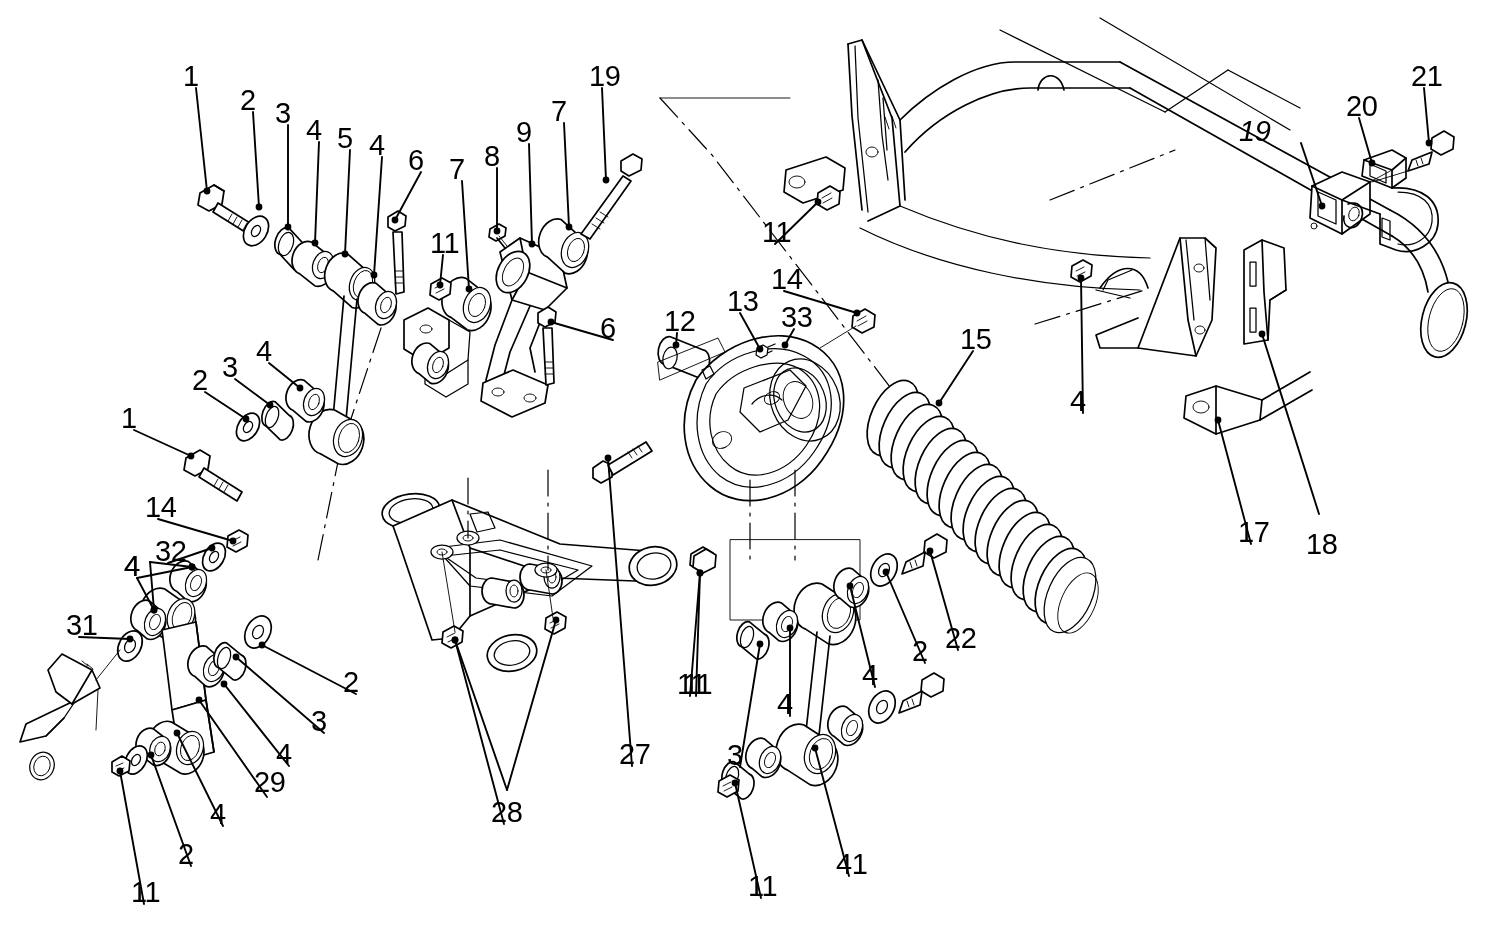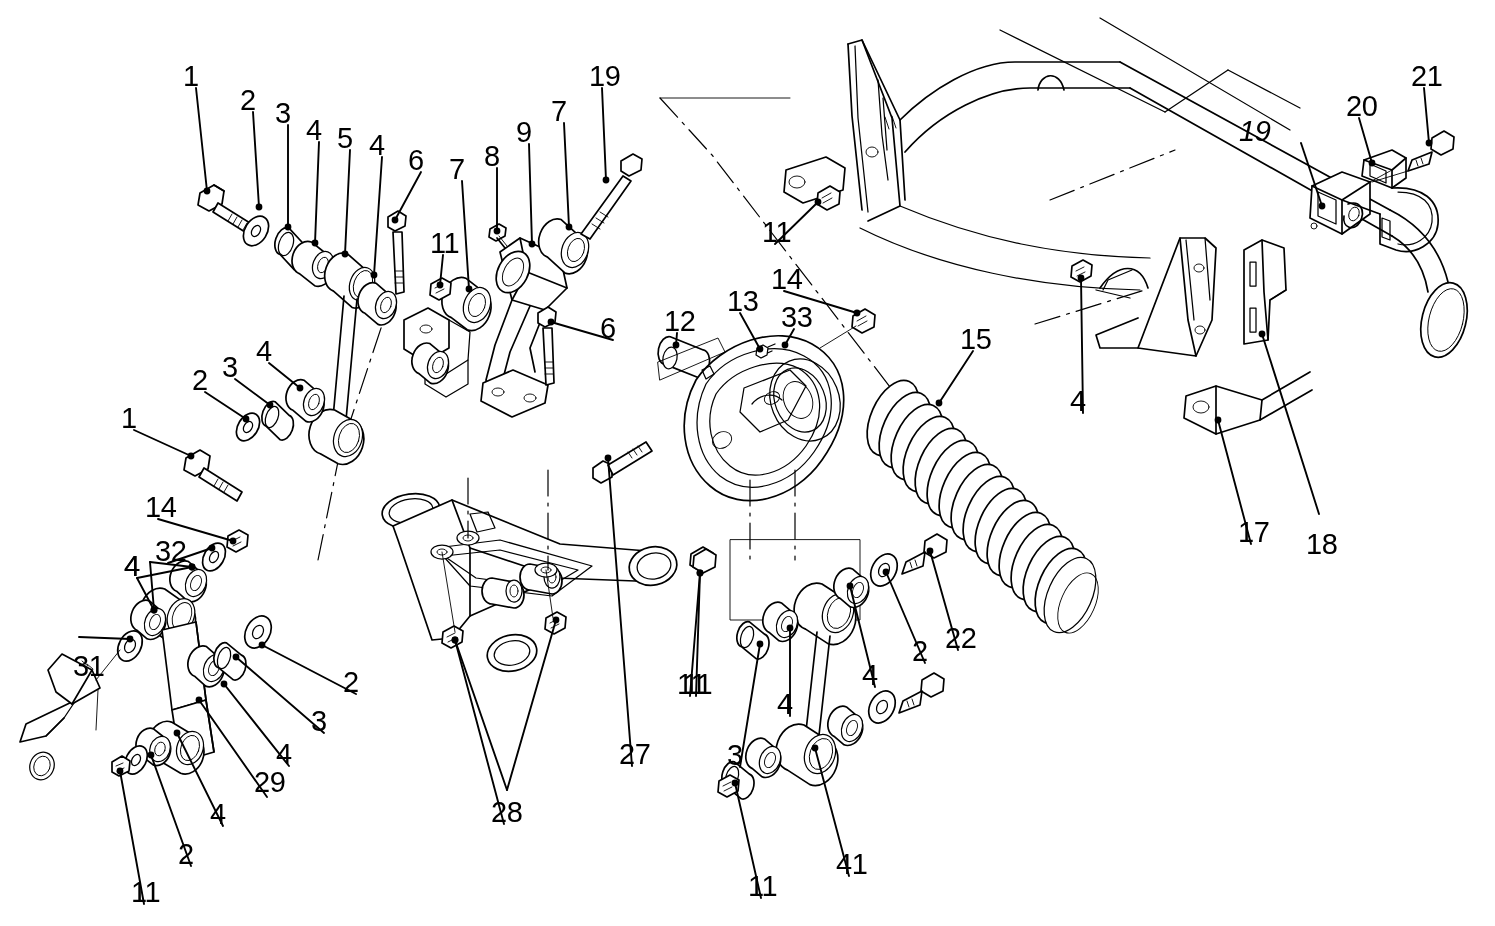--- a/index.html
+++ b/index.html
@@ -750,21 +750,21 @@
       <div class="cal-label" style="left: 1070px; top: 387px;">4</div>
       <div class="cal-label" style="left: 1238px; top: 518px;">17</div>
       <div class="cal-label" style="left: 1306px; top: 488px; margin-top: 42px;">18</div>
       <div class="cal-label" style="left: 1239px; top: 117px; font-style: italic;">19</div>
       <div class="cal-label" style="left: 1346px; top: 92px;">20</div>
       <div class="cal-label" style="left: 1411px; top: 62px;">21</div>
       <div class="cal-label" style="left: 145px; top: 493px;">14</div>
       <div class="cal-label" style="left: 155px; top: 537px;">32</div>
       <div class="cal-label" style="left: 124px; top: 552px;">4</div>
       <div class="cal-label" style="left: 124px; top: 552px;">4</div>
-      <div class="cal-label" style="left: 73px; top: 611px; margin-top: 41px;">31</div>
+      <div class="cal-label" style="left: 66px; top: 611px;">31</div>
       <div class="cal-label" style="left: 343px; top: 668px;">2</div>
       <div class="cal-label" style="left: 311px; top: 707px;">3</div>
       <div class="cal-label" style="left: 276px; top: 740px;">4</div>
       <div class="cal-label" style="left: 254px; top: 768px;">29</div>
       <div class="cal-label" style="left: 210px; top: 800px;">4</div>
       <div class="cal-label" style="left: 178px; top: 840px;">2</div>
       <div class="cal-label" style="left: 131px; top: 878px;">11</div>
       <div class="cal-label" style="left: 491px; top: 798px;">28</div>
       <div class="cal-label" style="left: 619px; top: 740px;">27</div>
       <div class="cal-label" style="left: 677px; top: 670px;">11</div>

